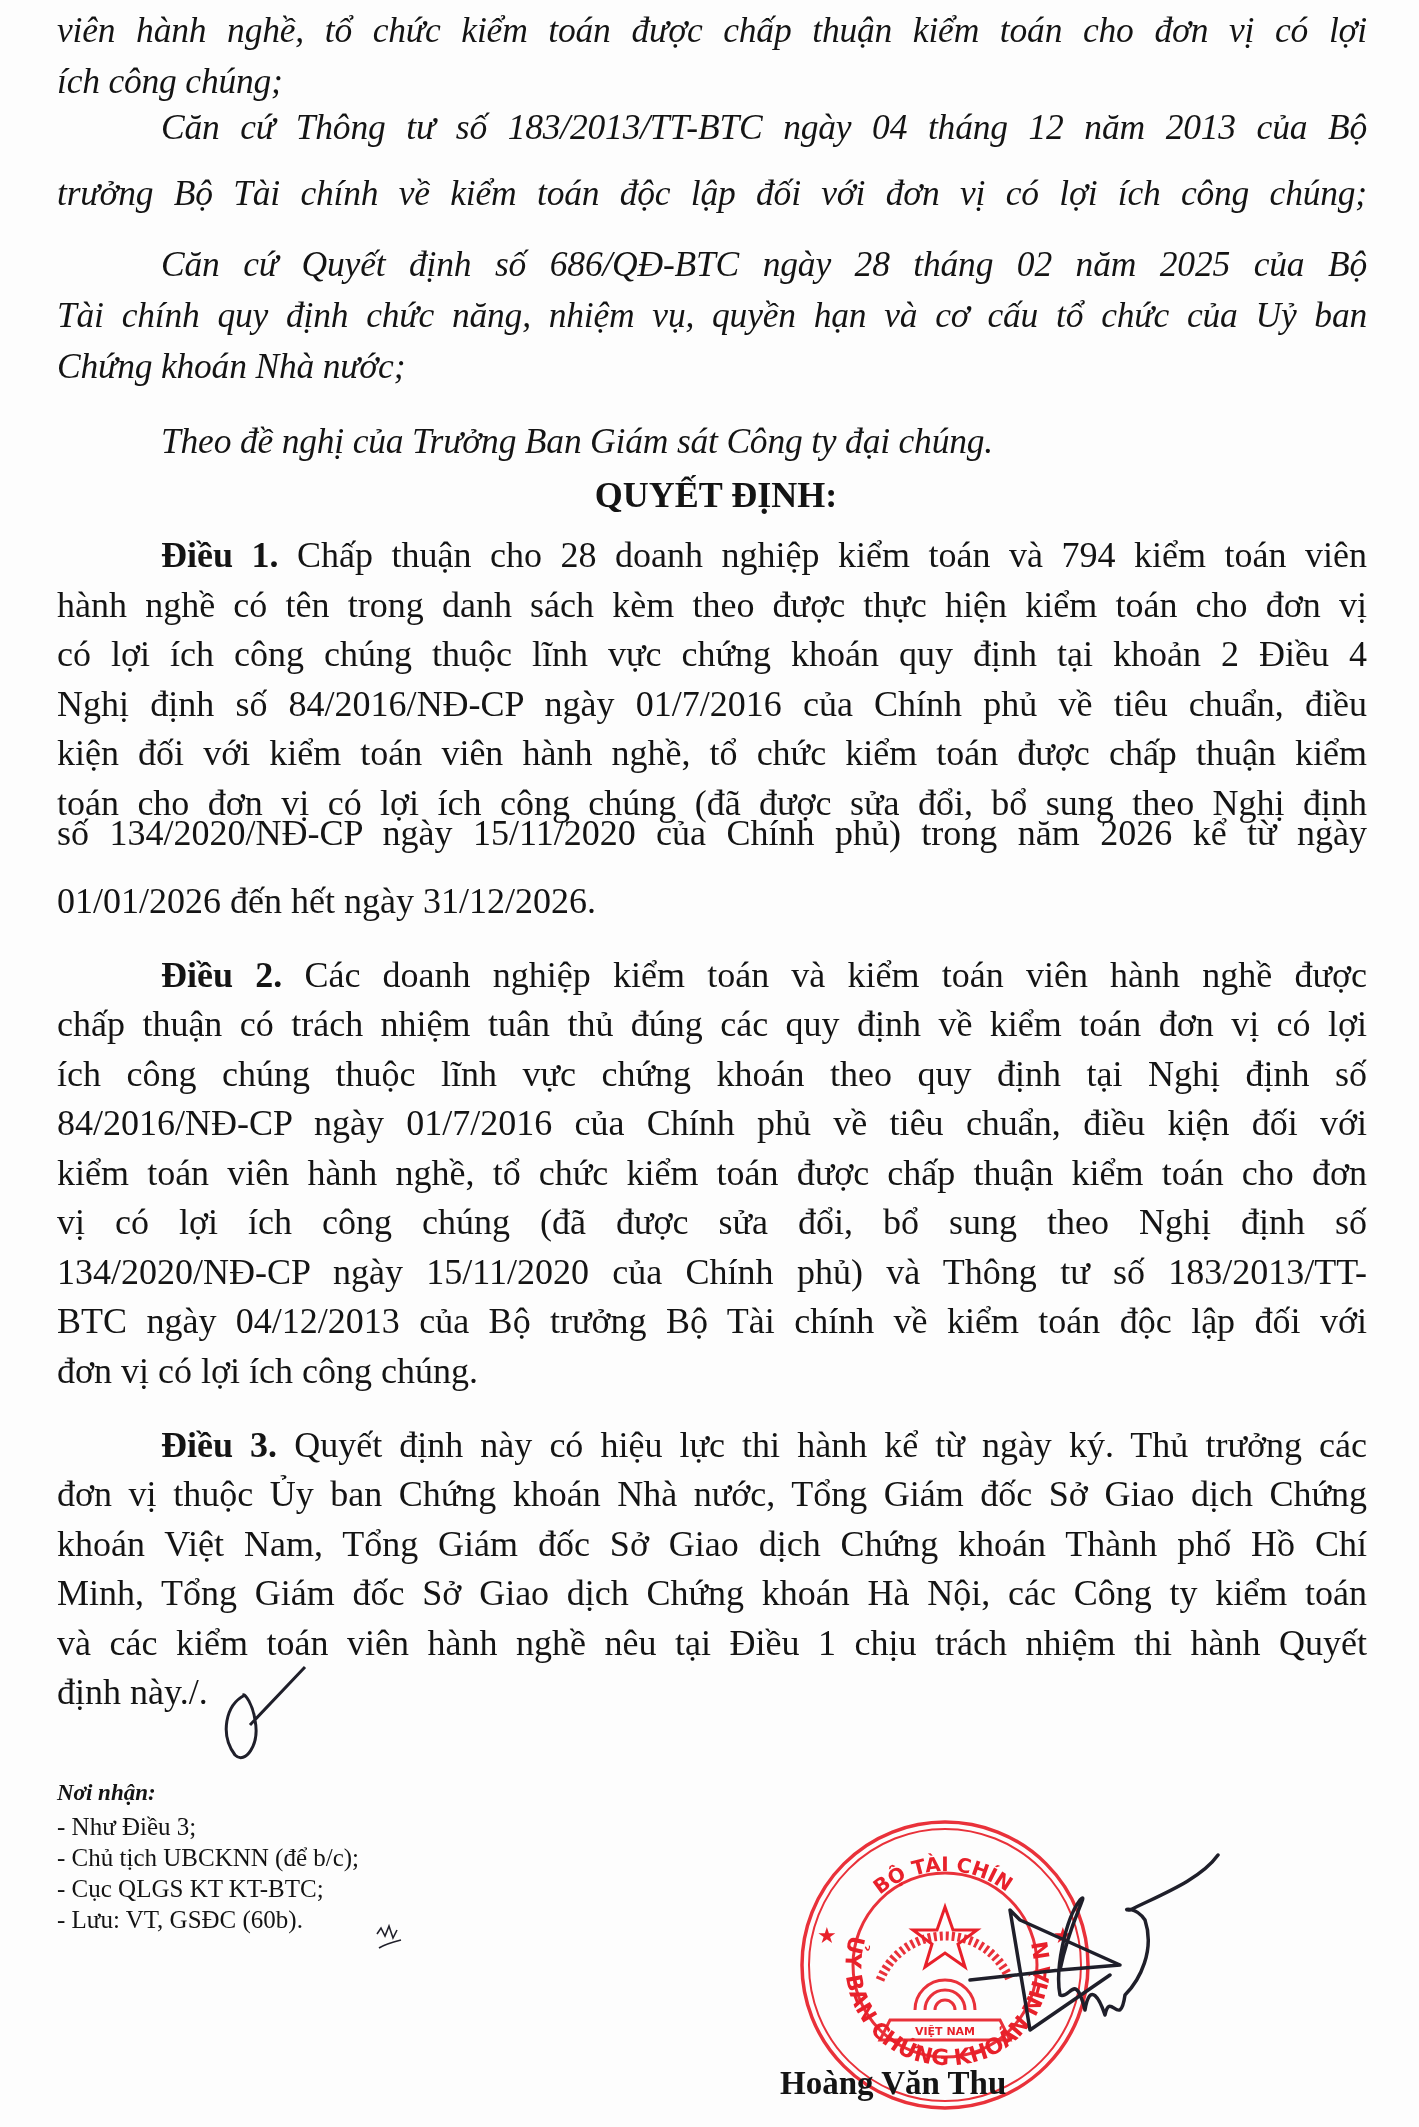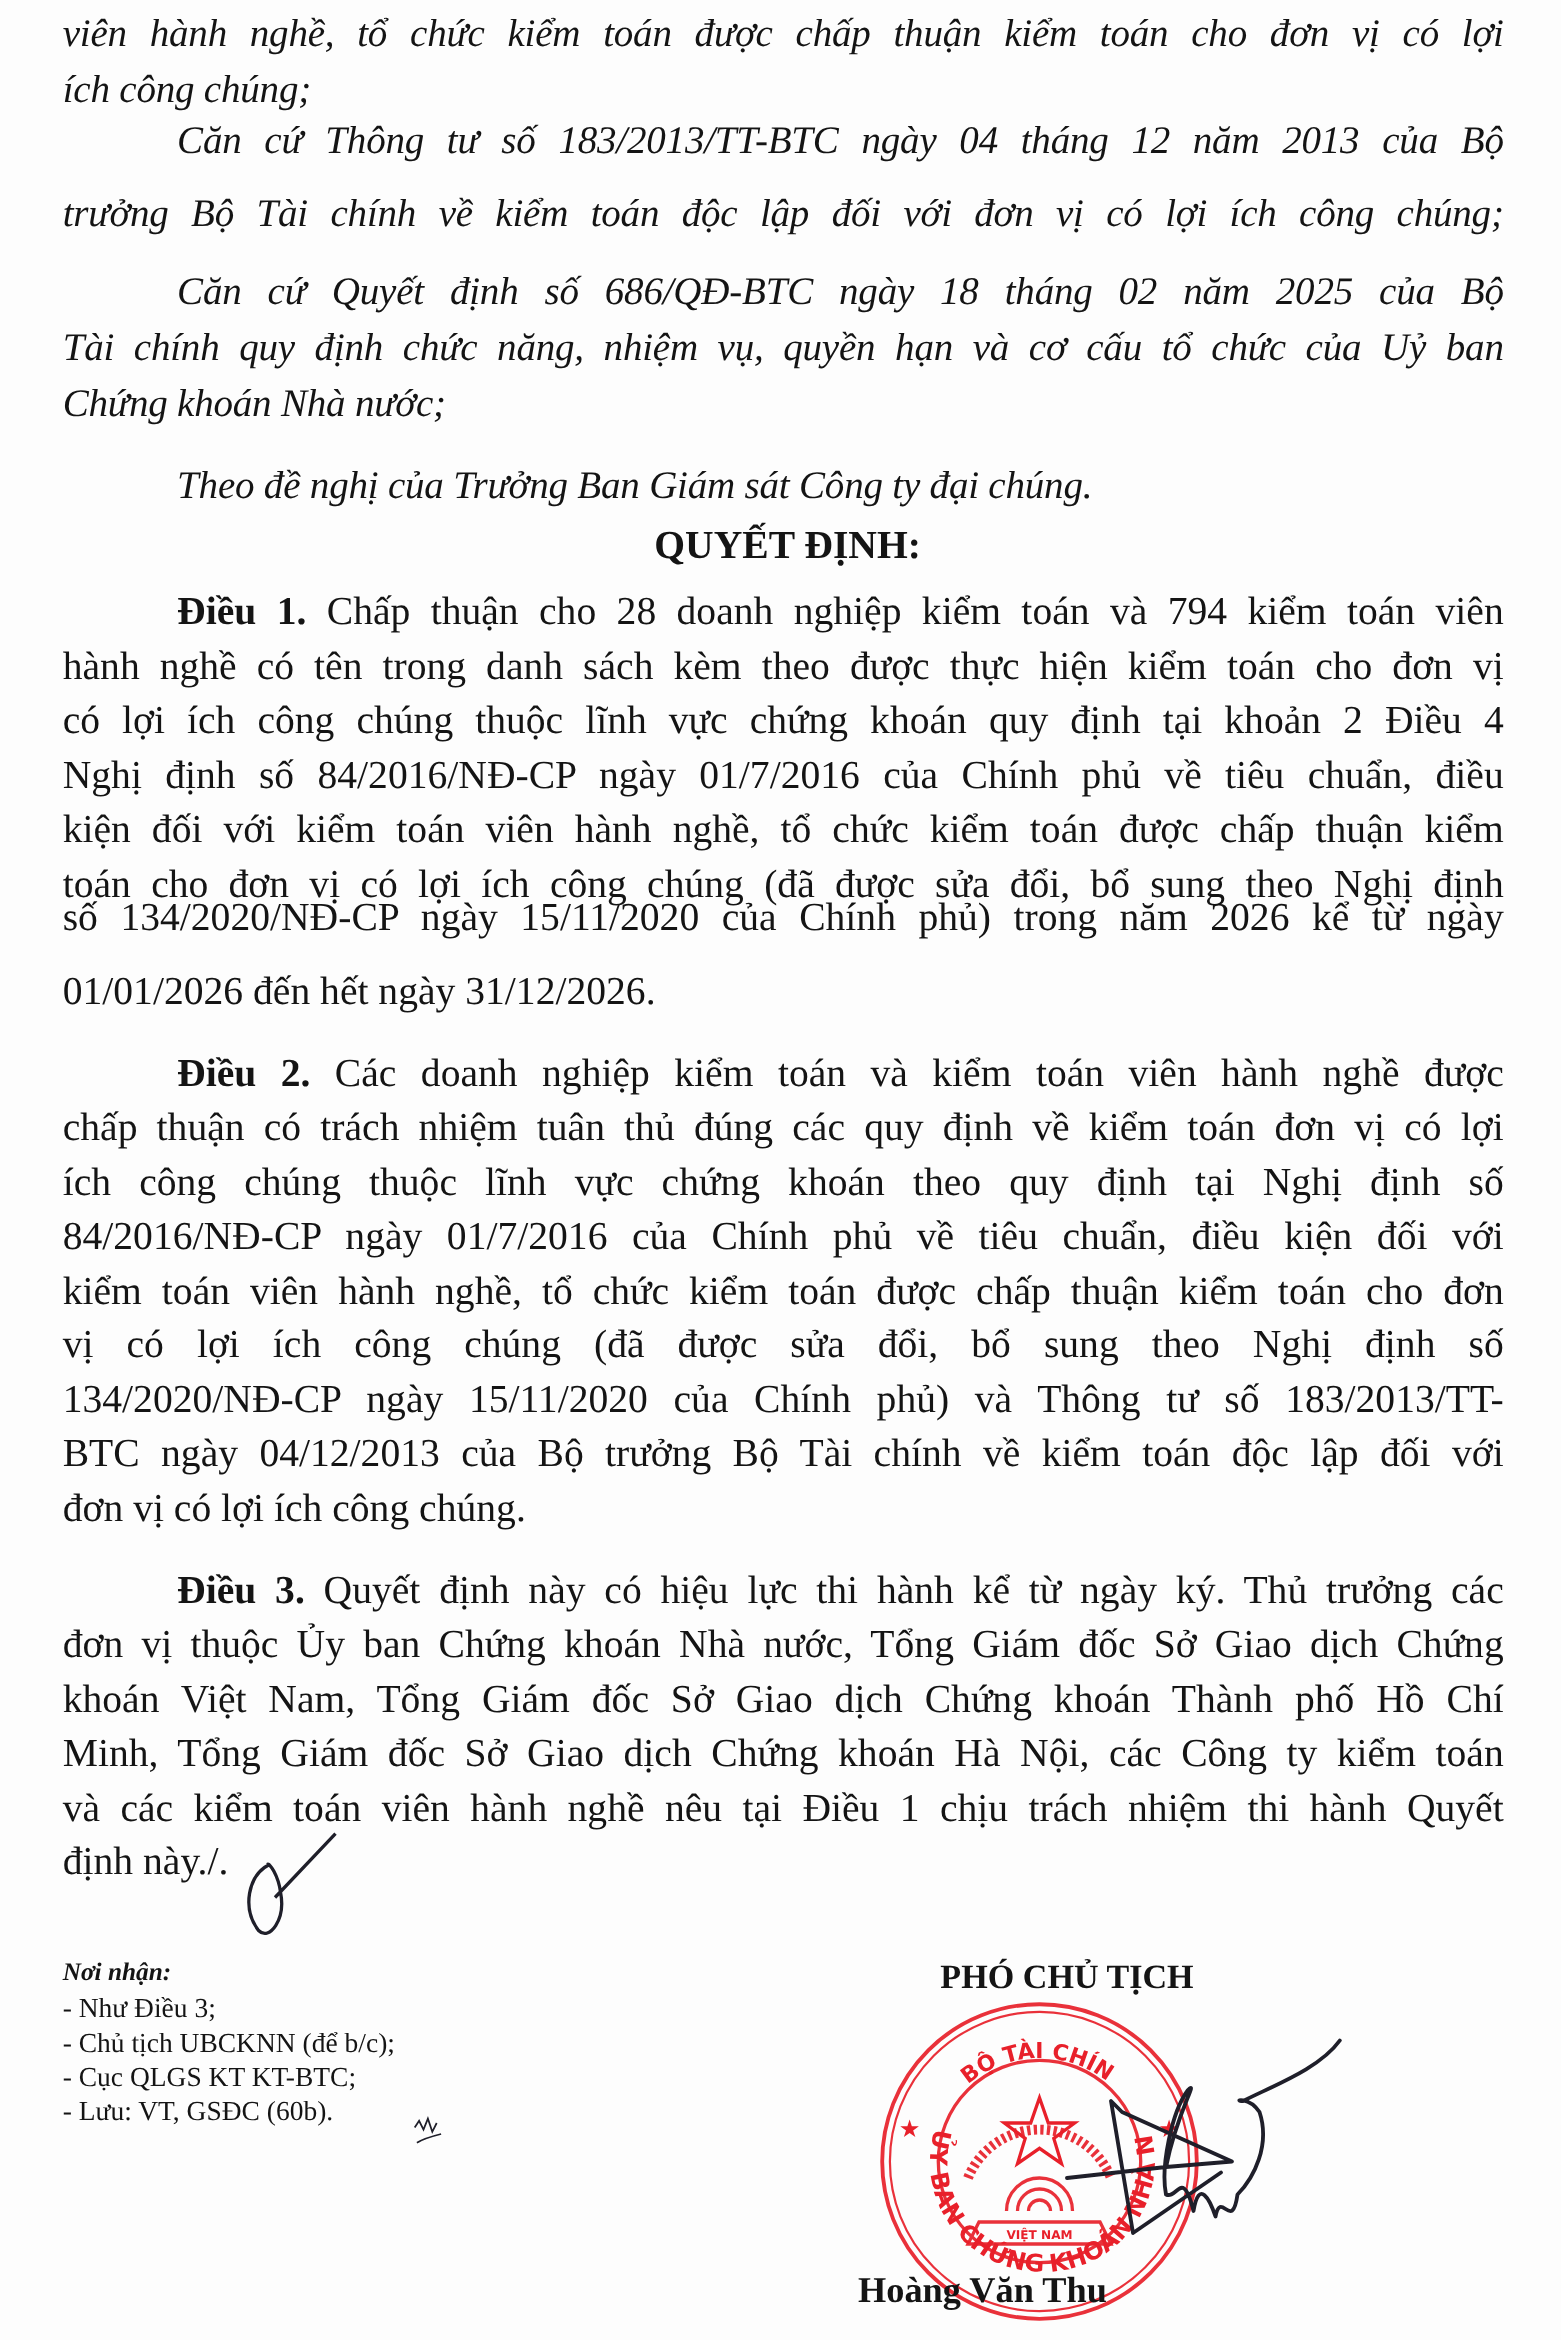--- a/index.html
+++ b/index.html
@@ -33,21 +33,21 @@
 </style>
 </head>
 <body>
 
 <div class="page">
 
   <div class="line italic" style="top:5px">viên hành nghề, tổ chức kiểm toán được chấp thuận kiểm toán cho đơn vị có lợi</div>
   <div class="line italic last" style="top:56px">ích công chúng;</div>
   <div class="line italic indent" style="top:102px">Căn cứ Thông tư số 183/2013/TT-BTC ngày 04 tháng 12 năm 2013 của Bộ</div>
   <div class="line italic" style="top:168px">trưởng Bộ Tài chính về kiểm toán độc lập đối với đơn vị có lợi ích công chúng;</div>
-  <div class="line italic indent" style="top:239px">Căn cứ Quyết định số 686/QĐ-BTC ngày 18 tháng 02 năm 2025 của Bộ</div>
+  <div class="line italic indent" style="top:239px">Căn cứ Quyết định số 686/QĐ-BTC ngày 28 tháng 02 năm 2025 của Bộ</div>
   <div class="line italic" style="top:290px">Tài chính quy định chức năng, nhiệm vụ, quyền hạn và cơ cấu tổ chức của Uỷ ban</div>
   <div class="line italic last" style="top:341px">Chứng khoán Nhà nước;</div>
   <div class="line italic indent last" style="top:416px">Theo đề nghị của Trưởng Ban Giám sát Công ty đại chúng.</div>
 
   <div class="heading">QUYẾT ĐỊNH:</div>
 
   <div class="line indent" style="top:530px"><span class="b">Điều 1.</span><span> Chấp thuận cho 28 doanh nghiệp kiểm toán và 794 kiểm toán viên</span></div>
   <div class="line" style="top:580px">hành nghề có tên trong danh sách kèm theo được thực hiện kiểm toán cho đơn vị</div>
   <div class="line" style="top:629px">có lợi ích công chúng thuộc lĩnh vực chứng khoán quy định tại khoản 2 Điều 4</div>
   <div class="line" style="top:679px">Nghị định số 84/2016/NĐ-CP ngày 01/7/2016 của Chính phủ về tiêu chuẩn, điều</div>
@@ -114,19 +114,18 @@
     <textPath href="#arcRight">KHOÁN NHÀ NƯỚC</textPath>
   </text>
   <text font-size="20" font-weight="bold" fill="#e8202a" font-family="DejaVu Sans, sans-serif">
     <textPath href="#arcTop">BỘ TÀI CHÍNH</textPath>
   </text>
   <text x="22" y="128" font-size="22" fill="#e8202a">★</text>
   <text x="258" y="128" font-size="22" fill="#e8202a">★</text>
 </svg>
 
 <div class="sig-block">
-  <div class="sig-title">PHÓ CHỦ TỊCH</div>
   <div class="sig-name">Hoàng Văn Thu</div>
 </div>
 
 <svg class="signature" width="260" height="240" viewBox="0 0 260 240">
   <path d="M10 180 L100 170 L160 165 L60 120 L50 110 L70 230 L150 175 M100 170 C110 120 130 90 120 100 C105 120 95 170 100 195 C110 200 115 170 125 210 C130 180 140 200 145 215 C150 190 160 230 165 195 C180 180 195 150 185 120 C175 105 160 110 170 110 C200 95 240 80 258 55" fill="none" stroke="#1f1f2a" stroke-width="3.5" stroke-linejoin="round" stroke-linecap="round"></path>
 </svg>
 
 </body></html>

